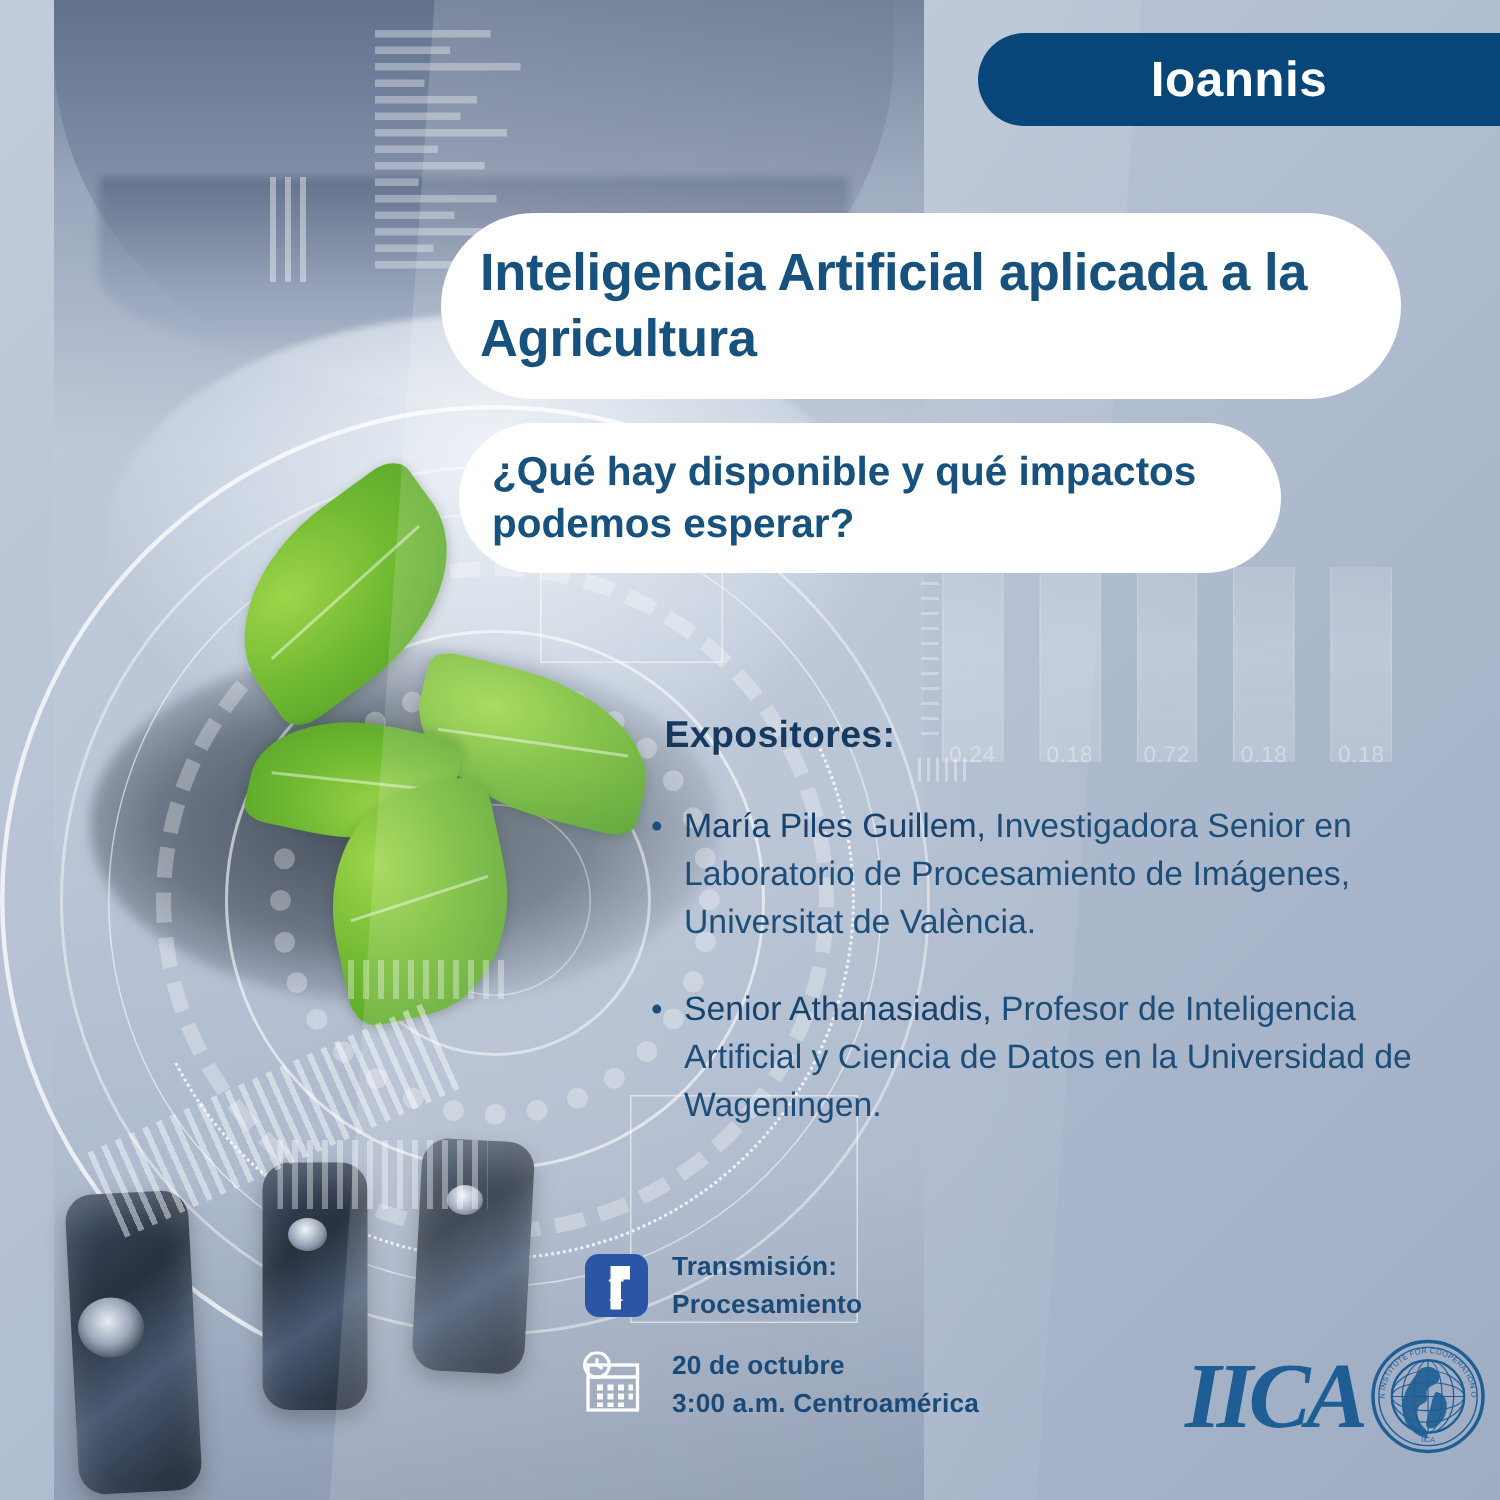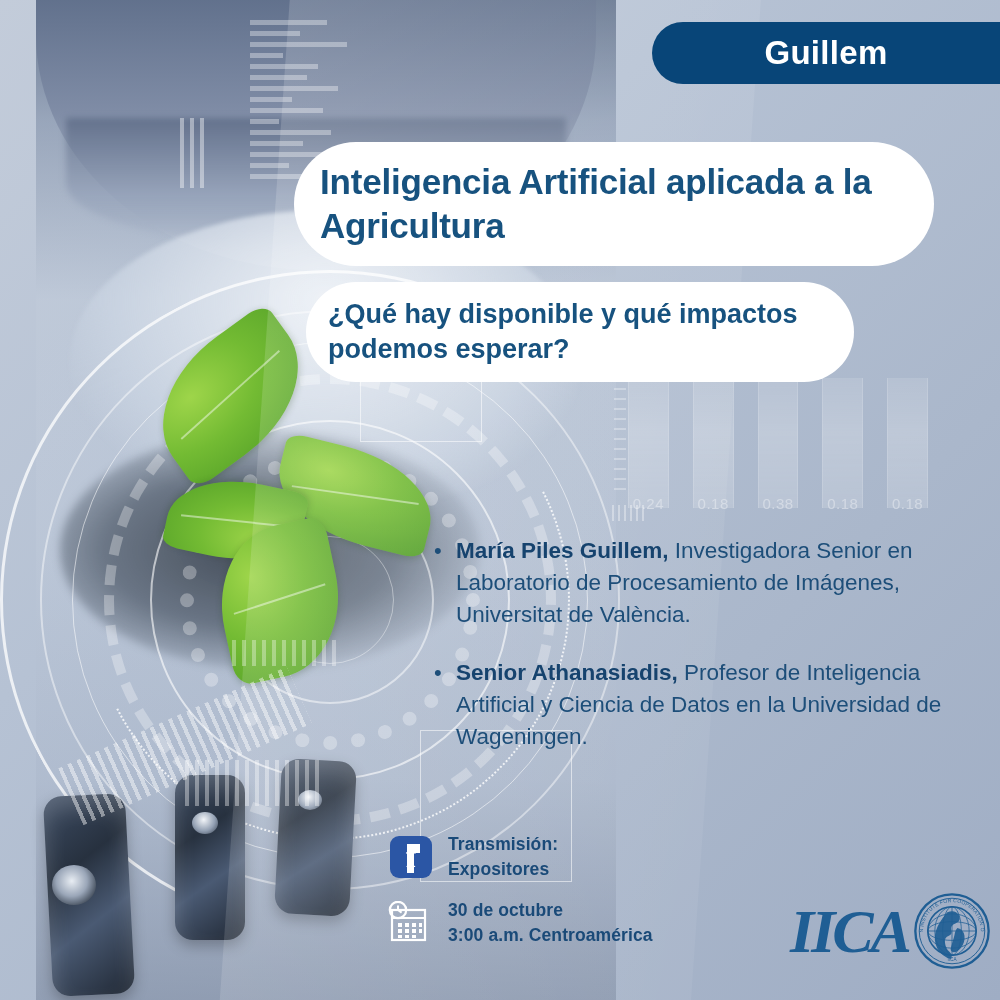--- a/index.html
+++ b/index.html
@@ -295,21 +295,21 @@
   }
   .speaker-bullet {
     width: 22px;
     flex: none;
     color: #1d4e79;
     font-size: 22px;
     line-height: 1.42;
   }
   .speaker-text { flex: 1; }
   .speaker-name {
-    font-weight: bold;
+    font-weight: normal;
     color: #16436e;
   }
 
   
   .footer-row {
     position: absolute;
     display: flex;
     align-items: center;
     gap: 16px;
   }
@@ -457,61 +457,62 @@
   <div class="bg-layer axis-ticks"></div>
   <div class="bg-layer tick-row"></div>
   <div class="bg-layer bars">
     <div class="bar-col">
         <span class="bar-val">0.24</span>
       </div>
     <div class="bar-col">
         <span class="bar-val">0.18</span>
       </div>
     <div class="bar-col">
-        <span class="bar-val">0.38</span>
+        <span class="bar-val">0.72</span>
       </div>
     <div class="bar-col">
         <span class="bar-val">0.18</span>
       </div>
     <div class="bar-col">
         <span class="bar-val">0.18</span>
       </div>
   </div>
 
   <div class="webinar-badge">
-    <span>Guillem</span>
+    <span>Ioannis</span>
   </div>
 
   <div class="pill pill-sub">
     <span>¿Qué hay disponible y qué impactos podemos esperar?</span>
   </div>
 
   <div class="pill pill-title">
     <span>Inteligencia Artificial aplicada a la Agricultura</span>
   </div>
 
+  <div class="expositores">Expositores:</div>
 
   <div class="speakers">
     <div class="speaker-item">
       <span class="speaker-bullet">•</span>
       <span class="speaker-text"><span class="speaker-name">María Piles Guillem,</span><span> Investigadora Senior en Laboratorio de Procesamiento de Imágenes, Universitat de València.</span></span>
     </div>
     <div class="speaker-item">
       <span class="speaker-bullet">•</span>
       <span class="speaker-text"><span class="speaker-name">Senior Athanasiadis,</span><span> Profesor de Inteligencia Artificial y Ciencia de Datos en la Universidad de Wageningen.</span></span>
     </div>
   </div>
 
   <div class="footer-row row-stream">
     <div class="fb-icon">
       <span class="fb-glyph">f</span>
     </div>
     <div class="footer-text">
       <div>Transmisión:</div>
-      <div>Expositores</div>
+      <div>Procesamiento</div>
     </div>
   </div>
 
   <div class="footer-row row-date">
     <div class="cal-icon">
       <svg viewBox="0 0 44 44" width="44" height="44" aria-hidden="true">
         <rect x="4" y="9" width="33" height="30" fill="none" stroke="#ffffff" stroke-width="2.2"></rect>
         <line x1="4" y1="17" x2="37" y2="17" stroke="#ffffff" stroke-width="2.2"></line>
         <circle cx="10" cy="9" r="8.2" fill="none" stroke="#ffffff" stroke-width="2.2"></circle>
         <line x1="10" y1="4.5" x2="10" y2="9" stroke="#ffffff" stroke-width="2"></line>
@@ -525,21 +526,21 @@
             <rect x="17" y="28" width="4" height="4"></rect>
           <rect x="24" y="28" width="4" height="4"></rect>
             <rect x="31" y="28" width="3" height="4"></rect>
           <rect x="10" y="34" width="4" height="3"></rect>
             <rect x="17" y="34" width="4" height="3"></rect>
           <rect x="24" y="34" width="4" height="3"></rect>
         </g>
       </svg>
     </div>
     <div class="footer-text">
-      <div>30 de octubre</div>
+      <div>20 de octubre</div>
       <div>3:00 a.m. Centroamérica</div>
     </div>
   </div>
 
   <div class="logo">
     <span class="logo-word">IICA</span>
     <svg class="seal" viewBox="0 0 100 100" aria-hidden="true">
       <circle cx="50" cy="50" r="47" fill="none" stroke="#1f5e94" stroke-width="3"></circle>
       <circle cx="50" cy="50" r="42" fill="none" stroke="#1f5e94" stroke-width="1.2"></circle>
       <circle cx="50" cy="50" r="31" fill="none" stroke="#1f5e94" stroke-width="2"></circle>

